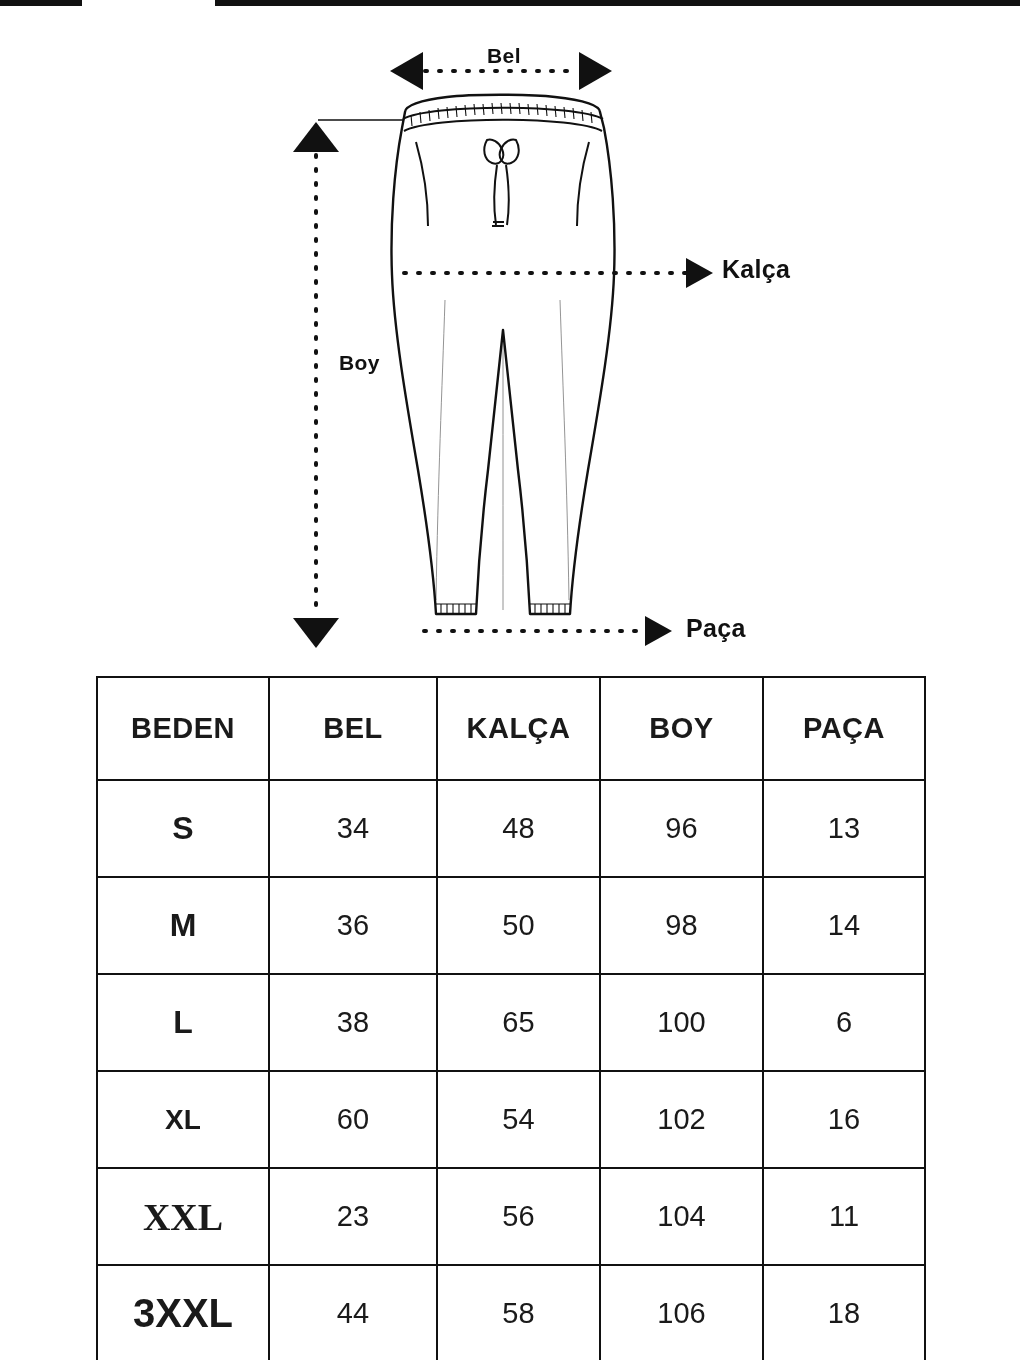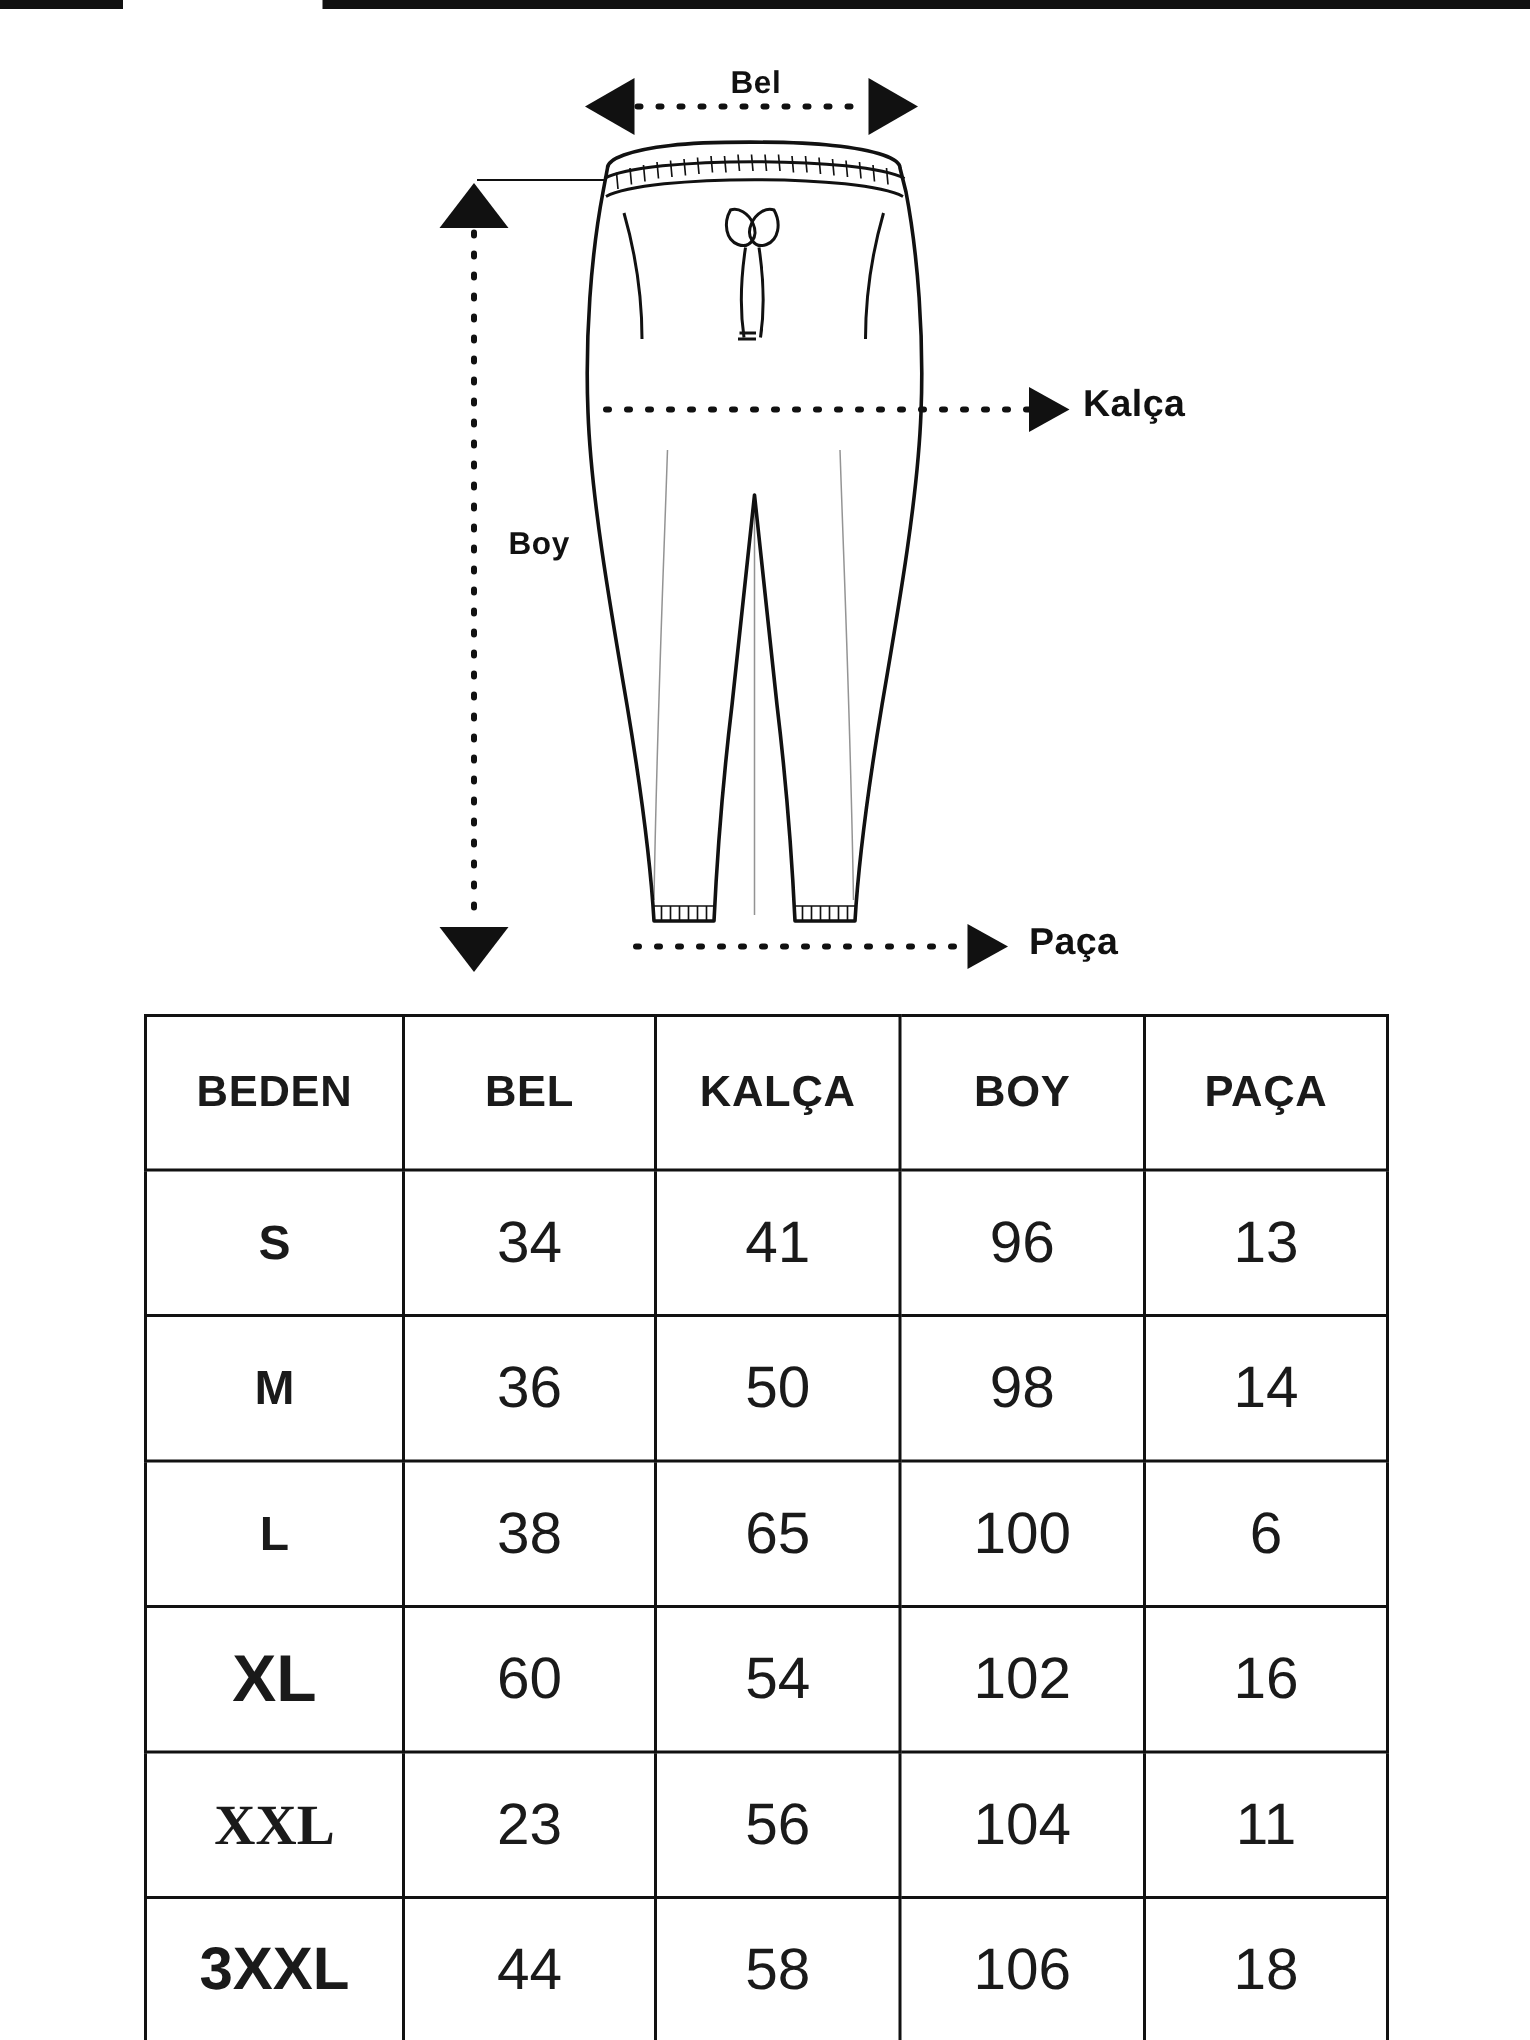--- a/index.html
+++ b/index.html
@@ -83,28 +83,28 @@
     letter-spacing: .5px;
   }
   table.size-table tbody tr {
     height: 97px;
   }
   td.size-cell {
     font-weight: bold;
   }
   td.val-cell {
     font-weight: normal;
-    font-size: 39px;
+    font-size: 29px;
     margin-top: 20px;
   }
   
   .sz-s   { font-size: 32px; }
   .sz-m   { font-size: 32px; }
   .sz-l   { font-size: 32px; }
-  .sz-xl  { font-size: 44px; }
+  .sz-xl  { font-size: 28px; }
   .sz-xxl { font-size: 38px; font-family: Liberation Serif, serif; }
   .sz-3xxl{ font-size: 40px; }
 
   col.c1 { width: 172px; }
   col.c2 { width: 168px; }
   col.c3 { width: 163px; }
   col.c4 { width: 163px; }
   col.c5 { width: 162px; }
 </style>
 </head>
@@ -251,21 +251,21 @@
         <th>BEL</th>
         <th>KALÇA</th>
         <th>BOY</th>
         <th>PAÇA</th>
       </tr>
     </thead>
     <tbody>
       <tr>
         <td class="size-cell sz-s">S</td>
         <td class="val-cell">34</td>
-        <td class="val-cell">41</td>
+        <td class="val-cell">48</td>
         <td class="val-cell">96</td>
         <td class="val-cell">13</td>
       </tr>
       <tr>
         <td class="size-cell sz-m">M</td>
         <td class="val-cell">36</td>
         <td class="val-cell">50</td>
         <td class="val-cell">98</td>
         <td class="val-cell">14</td>
       </tr>

